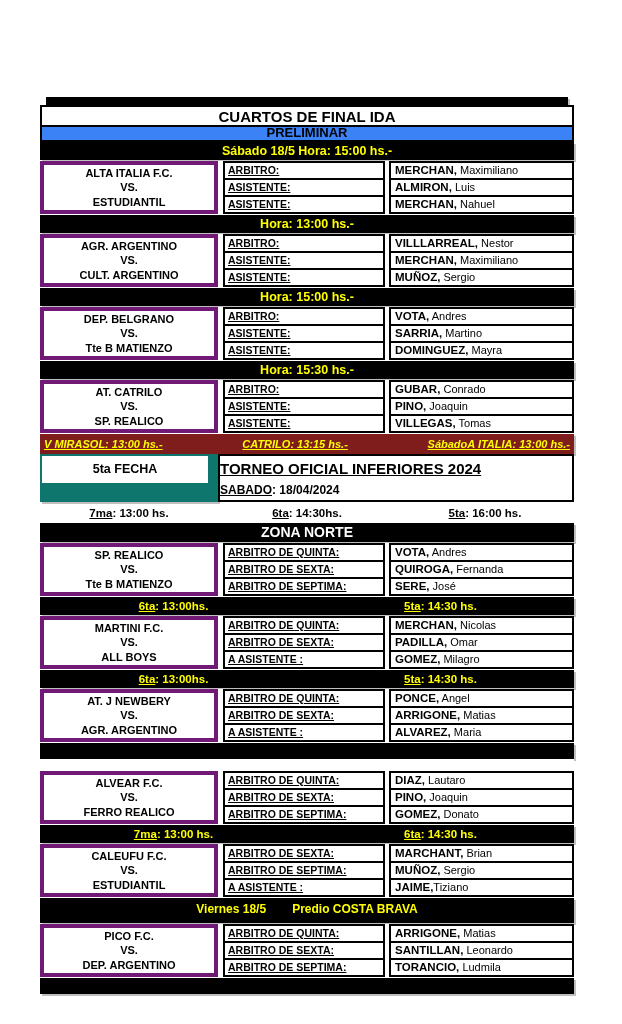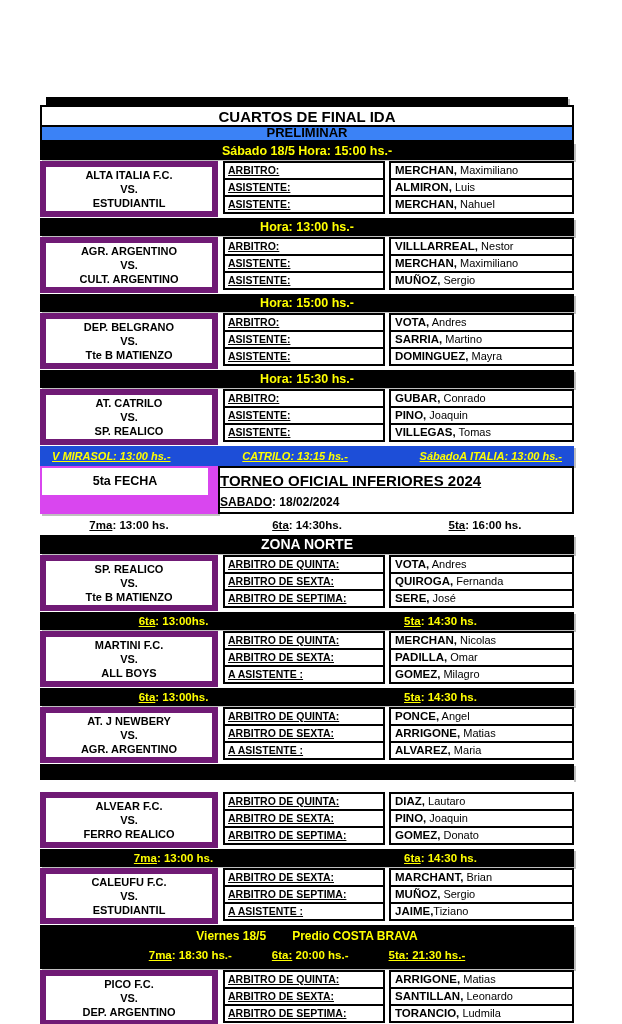--- a/index.html
+++ b/index.html
@@ -10,39 +10,39 @@
   .top-rule{height:8px;background:#000;margin:0 6px;box-shadow:2px 2px 0 rgba(0,0,0,.25);}
   .title-row{border:2px solid #000;box-sizing:border-box;height:22px;text-align:center;
              font-weight:bold;font-size:15px;line-height:19px;background:#fff;}
   .subtitle-row{border:2px solid #000;border-top:none;box-sizing:border-box;height:15px;text-align:center;
              font-weight:bold;font-size:13px;line-height:12px;background:#3b82f6;overflow:hidden;}
 
   .hbar{background:#000;color:#ffff00;font-weight:bold;font-size:12.5px;height:18px;line-height:18px;
         text-align:center;box-shadow:2px 2px 0 rgba(0,0,0,.25);}
 
   .match{display:flex;align-items:stretch;background:#fff;margin-top:1px;margin-bottom:1px;}
-  .team-cell{width:178px;border:6px solid #701a75;box-sizing:border-box;display:flex;flex-direction:column;
+  .team-cell{width:178px;border:4px solid #701a75;box-sizing:border-box;display:flex;flex-direction:column;
              justify-content:space-around;padding:1px 0;background:#fff;}
   .team-line{font-weight:bold;font-size:11px;line-height:14px;text-align:center;}
   .officials{flex:1;display:flex;flex-direction:column;margin-left:5px;}
   .orow{display:flex;height:19px;}
   .orow + .orow{margin-top:-2px;}
   .role-cell{width:162px;box-sizing:border-box;border:2px solid #000;background:#fff;
              font-weight:bold;font-size:10.5px;line-height:15px;padding:0 3px;overflow:hidden;white-space:nowrap;}
   .role-cell .u{text-decoration:underline;}
   .name-cell{flex:1;margin-left:4px;box-sizing:border-box;border:2px solid #000;background:#fff;
              font-size:11px;line-height:15px;padding:0 4px;overflow:hidden;white-space:nowrap;}
   .name-cell b{font-size:11.5px;}
 
-  .venue-bar{background:#1d4ed8;height:20px;display:flex;justify-content:space-between;align-items:center;
-             padding:0 12px;box-shadow:2px 2px 0 rgba(0,0,0,.25);}
+  .venue-bar{background:#7f1d1d;height:20px;display:flex;justify-content:space-between;align-items:center;
+             padding:0 4px;box-shadow:2px 2px 0 rgba(0,0,0,.25);}
   .venue-bar .vt{color:#ffff00;font-weight:bold;font-style:italic;font-size:11px;text-decoration:underline;}
 
   .tournament{display:flex;align-items:stretch;}
-  .fecha-cell{width:178px;background:#d946ef;box-sizing:border-box;box-shadow:2px 2px 0 rgba(0,0,0,.25);}
+  .fecha-cell{width:178px;background:#0f766e;box-sizing:border-box;box-shadow:2px 2px 0 rgba(0,0,0,.25);}
   .fecha-box{background:#fff;margin:2px 10px 0 2px;height:27px;text-align:center;
              font-weight:bold;font-size:12.5px;line-height:27px;}
   .tourn-cell{flex:1;border:2px solid #000;box-sizing:border-box;background:#fff;text-align:left;}
   .tourn-title{font-weight:bold;font-size:15px;text-decoration:underline;line-height:25px;}
   .tourn-date{font-weight:bold;font-size:12px;line-height:19px;}
   .tourn-date .u{text-decoration:underline;}
 
   .times-row{display:flex;height:21px;align-items:center;background:#fff;}
   .times-row .tcol{flex:1;text-align:center;font-weight:bold;font-size:11.5px;}
   .times-row .u{text-decoration:underline;}
@@ -169,21 +169,21 @@
       <span class="vt">CATRILO: 13:15 hs.-</span>
       <span class="vt">SábadoA ITALIA: 13:00 hs.-</span>
     </div>
 
     <div class="tournament">
       <div class="fecha-cell">
         <div class="fecha-box">5ta FECHA</div>
       </div>
       <div class="tourn-cell">
         <div class="tourn-title">TORNEO OFICIAL INFERIORES 2024</div>
-        <div class="tourn-date"><span class="u">SABADO</span><span>: 18/02/2024</span></div>
+        <div class="tourn-date"><span class="u">SABADO</span><span>: 18/04/2024</span></div>
       </div>
     </div>
 
     <div class="times-row">
       <div class="tcol"><span class="u">7ma</span><span>: 13:00 hs.</span></div>
       <div class="tcol"><span class="u">6ta</span><span>: 14:30hs.</span></div>
       <div class="tcol"><span class="u">5ta</span><span>: 16:00 hs.</span></div>
     </div>
 
     <div class="zone-bar">ZONA NORTE</div>
@@ -314,25 +314,20 @@
           <div class="name-cell"><b>JAIME,</b><span>Tiziano</span></div>
         </div>
       </div>
     </div>
 
     <div class="zs-block">
       <div class="zs-line2">
         <span>Viernes 18/5</span>
         <span>Predio COSTA BRAVA</span>
       </div>
-      <div class="zs-line3">
-        <span><span class="u">7ma</span><span>: 18:30 hs.-</span></span>
-        <span><span class="u">6ta:</span><span> 20:00 hs.-</span></span>
-        <span><span class="ua">5ta</span><span class="ua">: 21:30 hs.-</span></span>
-      </div>
     </div>
 
     <div class="match">
       <div class="team-cell">
         <div class="team-line">PICO F.C.</div>
         <div class="team-line">VS.</div>
         <div class="team-line">DEP. ARGENTINO</div>
       </div>
       <div class="officials">
         <div class="orow">

